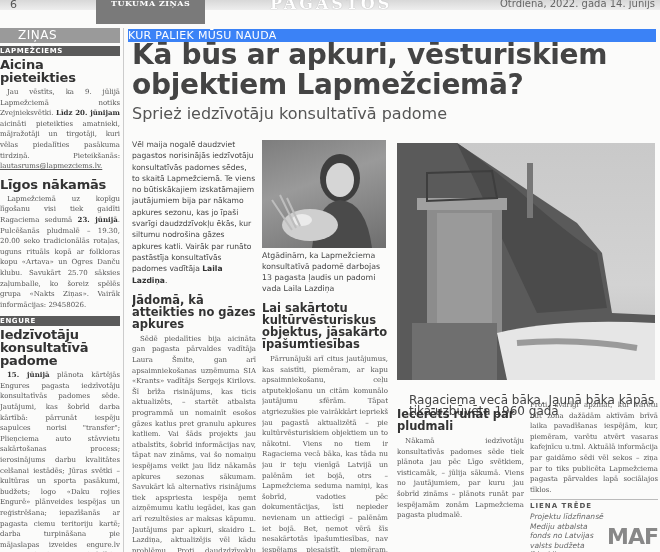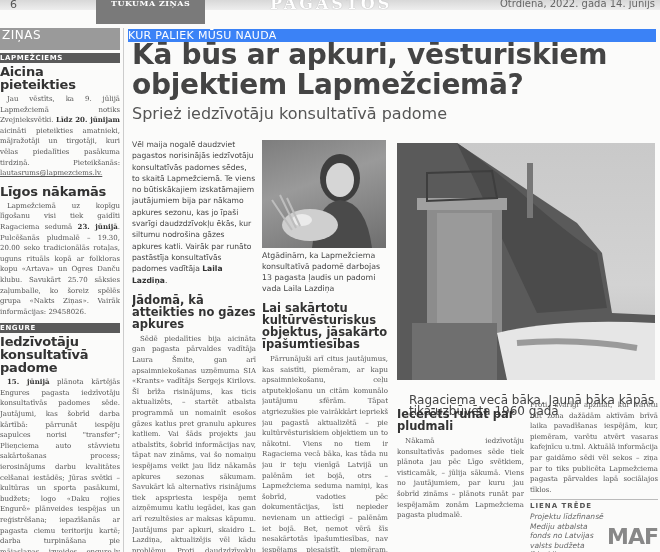--- a/index.html
+++ b/index.html
@@ -4,21 +4,21 @@
 <style>
   html,body{margin:0;padding:0;}
   body{width:660px;height:552px;overflow:hidden;background:#fbfbfa;position:relative;font-family:"DejaVu Serif",serif;color:#3a3a3a;}
   .topbar{position:absolute;left:0;top:0;width:660px;height:10px;background:linear-gradient(#d8d8d8,#eeeeee);}
   .pagenum{position:absolute;left:10px;top:-2px;font:11px "DejaVu Sans",sans-serif;color:#555;}
   .paper-name{position:absolute;left:48px;top:-1px;font:bold 8px "DejaVu Serif",serif;color:#fff;background:#7a7a7a;padding:0 15px;letter-spacing:0.5px;height:25px;line-height:9px;margin-left:48px;}
   .masthead{position:absolute;left:270px;top:-6px;font:bold 16px "DejaVu Serif",serif;color:#fff;letter-spacing:3px;text-shadow:0 0 1px #999;}
   .date{position:absolute;right:5px;top:-2px;font:10px "DejaVu Sans",sans-serif;color:#666;}
 
   .left{position:absolute;left:0;top:28px;width:120px;height:524px;overflow:hidden;}
-  .sec-bar{background:#9a9a9a;color:#fff;font:12px "DejaVu Sans",sans-serif;height:22px;line-height:15px;padding-left:2px;letter-spacing:0.5px;}
+  .sec-bar{background:#9a9a9a;color:#fff;font:12px "DejaVu Sans",sans-serif;height:15px;line-height:15px;padding-left:18px;letter-spacing:0.5px;}
   .sub-bar{background:#5a5a5a;color:#fff;font:bold 7px "DejaVu Sans",sans-serif;height:10px;line-height:10px;margin-top:3px;letter-spacing:0.6px;}
   .lh{font:bold 13px/13px "DejaVu Sans",sans-serif;color:#333;margin:2px 0 3px 0;letter-spacing:-0.2px;}
   .lp{font:7px/10.6px "DejaVu Serif",serif;color:#555;text-align:justify;margin:0;text-indent:7px;}
   .lp b{color:#333;}
   .lp u{text-decoration:underline;}
 
   .vrule{position:absolute;top:28px;width:1px;height:524px;background:#ccc;}
 
   .kicker{position:absolute;left:128px;top:29px;width:528px;height:13px;background:#3b82f6;color:#fff;font:11px "DejaVu Sans",sans-serif;line-height:13px;padding-left:0;box-sizing:border-box;letter-spacing:0.3px;}
   .headline{position:absolute;left:132px;top:40px;width:528px;font:bold 28px/30px "DejaVu Sans",sans-serif;color:#444;letter-spacing:-0.3px;}

